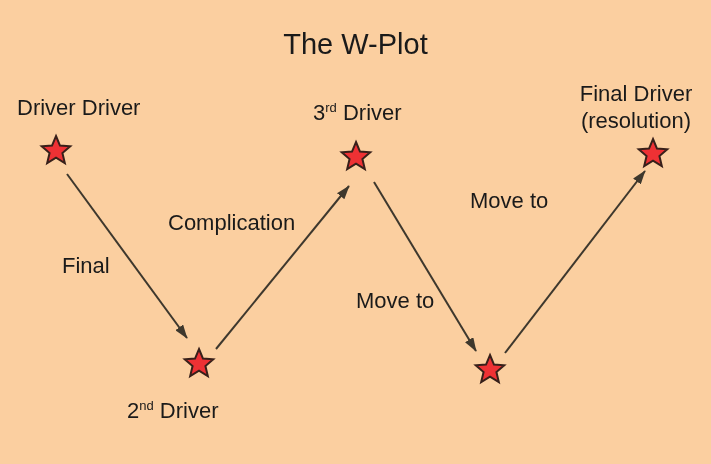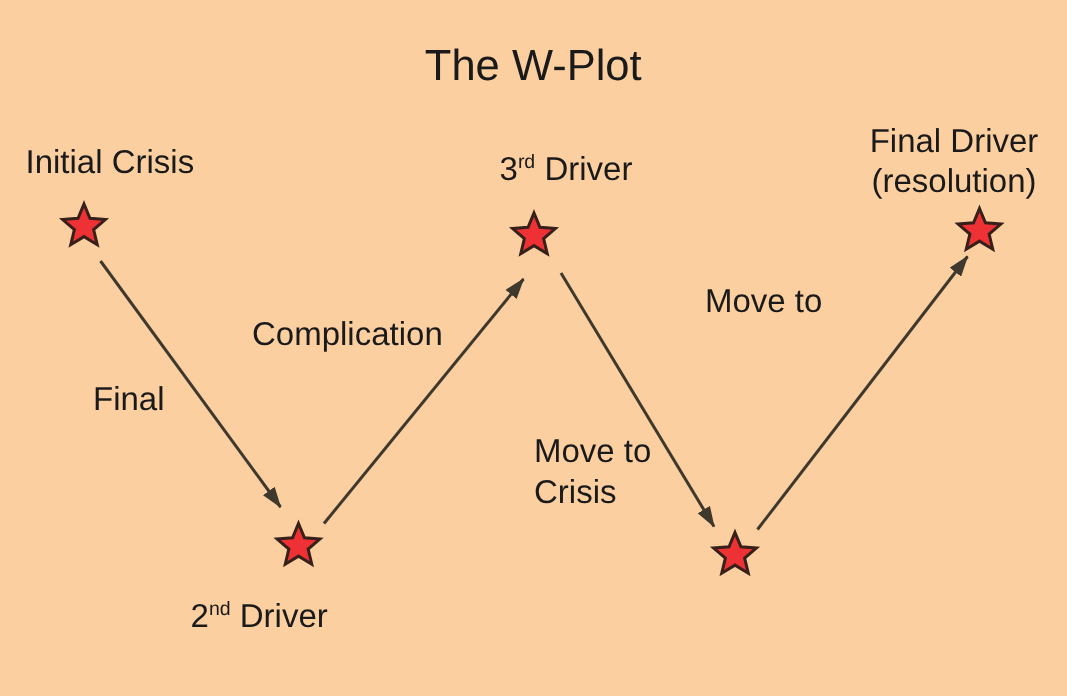--- a/index.html
+++ b/index.html
@@ -57,38 +57,37 @@
 
     <polygon transform="translate(56,151)" points="0,-15 3.97,-5.46 14.27,-4.64 6.42,2.09 8.82,12.14 0,6.75 -8.82,12.14 -6.42,2.09 -14.27,-4.64 -3.97,-5.46" stroke-width="2" fill="#ee3134" stroke="#38201a"></polygon>
     <polygon transform="translate(199,364)" points="0,-15 3.97,-5.46 14.27,-4.64 6.42,2.09 8.82,12.14 0,6.75 -8.82,12.14 -6.42,2.09 -14.27,-4.64 -3.97,-5.46" stroke-width="2" fill="#ee3134" stroke="#38201a"></polygon>
     <polygon transform="translate(356,157)" points="0,-15 3.97,-5.46 14.27,-4.64 6.42,2.09 8.82,12.14 0,6.75 -8.82,12.14 -6.42,2.09 -14.27,-4.64 -3.97,-5.46" stroke-width="2" fill="#ee3134" stroke="#38201a"></polygon>
     <polygon transform="translate(490,370)" points="0,-15 3.97,-5.46 14.27,-4.64 6.42,2.09 8.82,12.14 0,6.75 -8.82,12.14 -6.42,2.09 -14.27,-4.64 -3.97,-5.46" stroke-width="2" fill="#ee3134" stroke="#38201a"></polygon>
     <polygon transform="translate(653,154)" points="0,-15 3.97,-5.46 14.27,-4.64 6.42,2.09 8.82,12.14 0,6.75 -8.82,12.14 -6.42,2.09 -14.27,-4.64 -3.97,-5.46" stroke-width="2" fill="#ee3134" stroke="#38201a"></polygon>
   </svg>
 
   <div class="title">The W-Plot</div>
 
-  <div class="lbl" style="left:17px; top:94px;">Initial Crisis</div>
+  <div class="lbl" style="left:17px; top:94px;">Driver Driver</div>
 
-  <div class="lbl" style="left:313px; top:99px;margin-left:20px;"><span>3</span><sup>rd</sup><span> Driver</span></div>
+  <div class="lbl" style="left:313px; top:99px;"><span>3</span><sup>rd</sup><span> Driver</span></div>
 
   <div class="lbl center" style="left:555px; top:80px; width:162px;">
     <div>Final Driver</div>
     <div>(resolution)</div>
   </div>
 
   <div class="lbl" style="left:127px; top:397px;"><span>2</span><sup>nd</sup><span> Driver</span></div>
 
 
   <div class="lbl" style="left:62px; top:252px;">Final</div>
 
   <div class="lbl" style="left:168px; top:209px;text-align:right;">Complication</div>
 
   <div class="lbl" style="left:356px; top:287px;">
     <div>Move to</div>
-    <div>Crisis</div>
   </div>
 
   <div class="lbl" style="left:470px; top:187px;">
     <div>Move to</div>
   </div>
 
 </div>
 
 </body></html>

